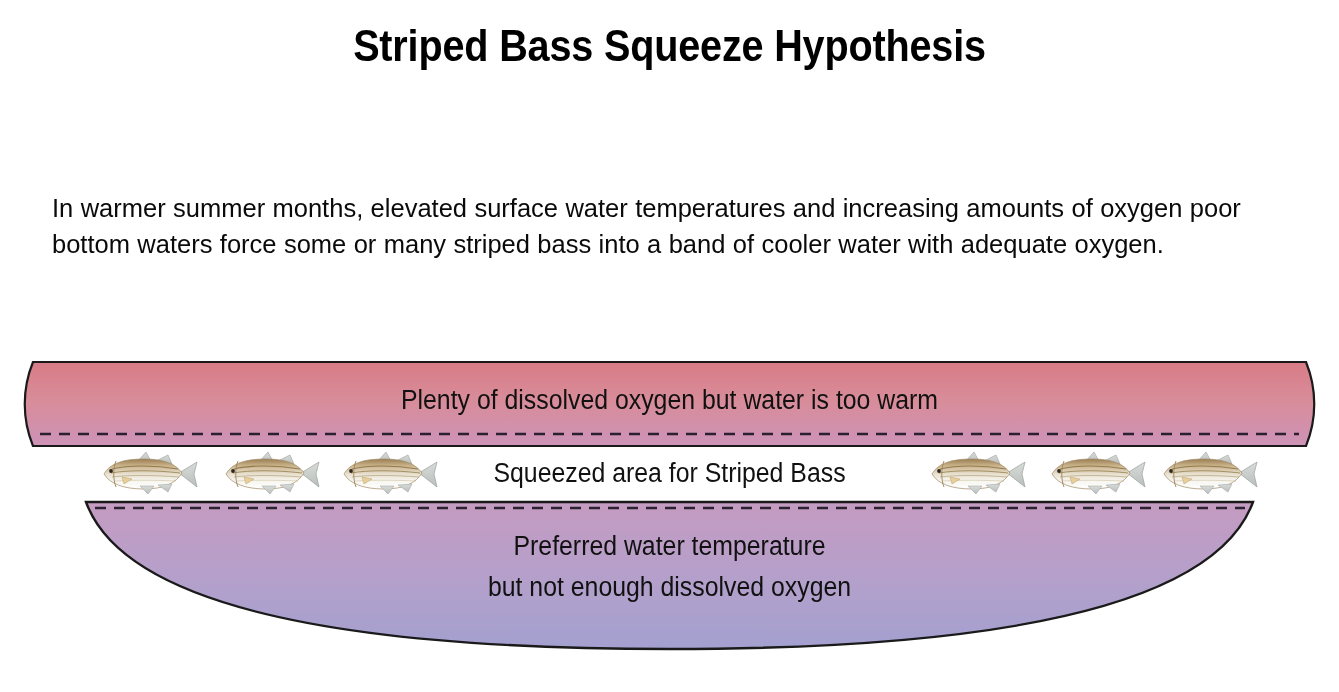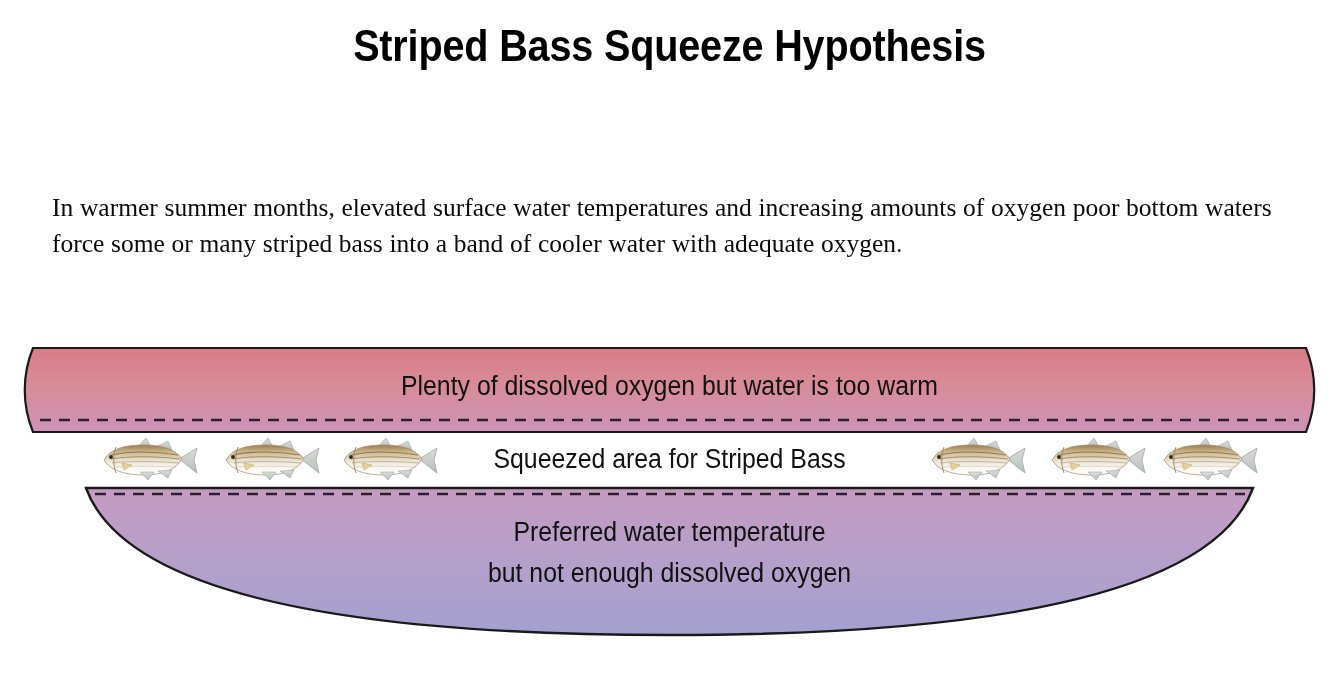--- a/index.html
+++ b/index.html
@@ -32,32 +32,32 @@
     white-space: nowrap;
     line-height: 1.05;
   }
 
   
   #intro-paragraph {
     position: absolute;
     top: 190px;
     left: 52px;
     width: 1232px;
-    font-family: Liberation Serif, serif;
+    font-family: Liberation Sans, sans-serif;
     font-size: 25.5px;
     line-height: 36px;
     color: #0a0a0a;
     text-align: left;
     word-spacing: 0.3px;
   }
 
   
   #diagram {
     position: absolute;
-    top: 330px;
+    top: 344px;
     left: 0;
     width: 1339px;
     height: 320px;
   }
   #diagram-svg {
     position: absolute;
     top: 0; left: 0;
     width: 1339px;
     height: 320px;
     display: block;

